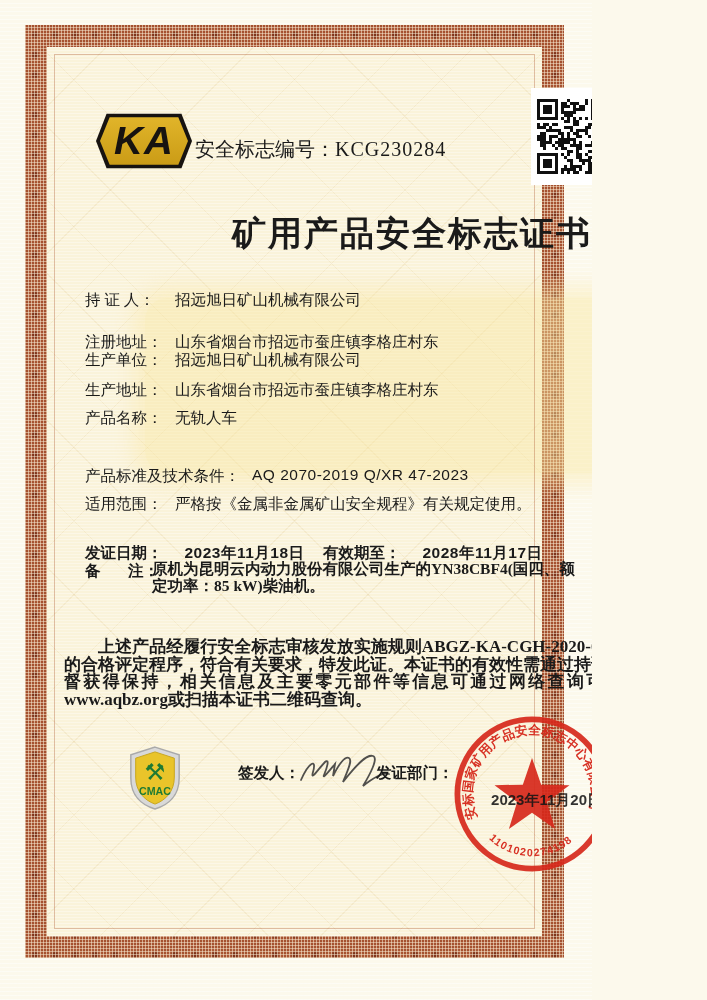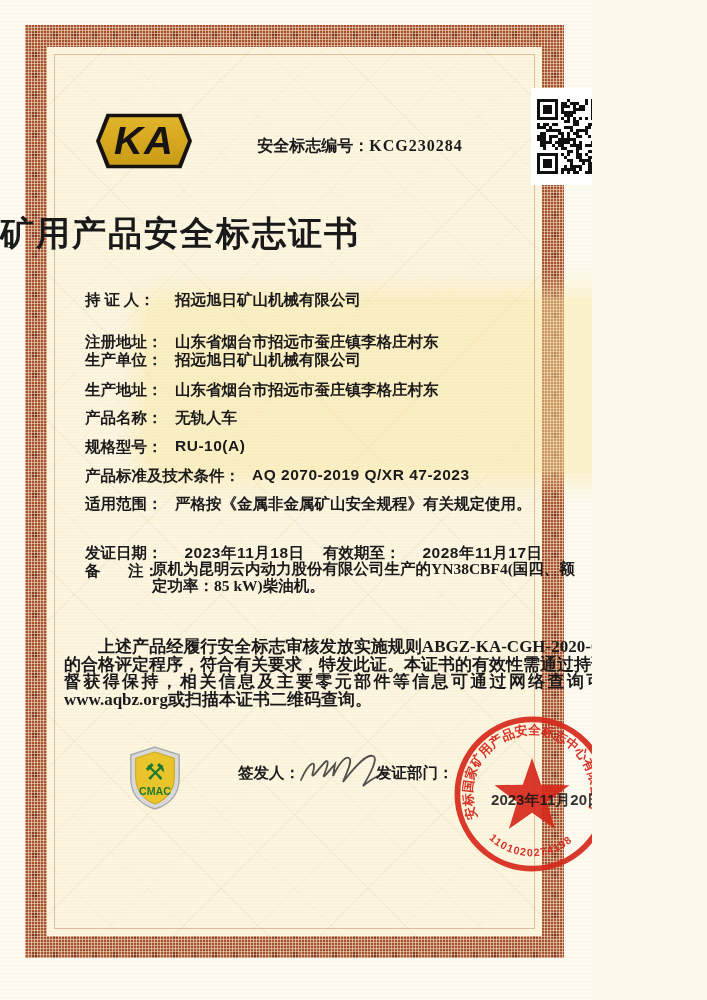--- a/index.html
+++ b/index.html
@@ -27,28 +27,28 @@
   .wm-panel{position:absolute;left:145px;top:298px;width:500px;height:175px;border-radius:22px;
             background:rgba(249,231,160,.45);box-shadow:0 0 20px 12px rgba(249,231,160,.4);pointer-events:none;}
   
   .ka-logo{position:absolute;left:96px;top:110px;width:96px;height:62px;background:#171310;
            clip-path:polygon(0% 50%, 11% 6%, 89% 6%, 100% 50%, 89% 94%, 11% 94%);}
   .ka-logo-inner{position:absolute;inset:4px;background:linear-gradient(#E2B62B,#C99A15);
            clip-path:polygon(0% 50%, 11% 6%, 89% 6%, 100% 50%, 89% 94%, 11% 94%);
            display:flex;align-items:center;justify-content:center;}
   .ka-logo-inner span{font-family:"Liberation Sans",sans-serif;font-weight:900;font-style:italic;
            font-size:40px;color:#171310;letter-spacing:1px;transform:scaleY(.95);}
-  .cert-no{position:absolute;left:195px;top:136px;width:330px;text-align:center;font-size:16px;font-weight:bold;}
+  .cert-no{position:absolute;left:195px;top:136px;width:330px;text-align:left;font-size:20px;}
   .cert-no .num{letter-spacing:1px;}
   .qr-box{position:absolute;left:531px;top:88px;width:87px;height:97px;background:#FFFFFF;
           display:flex;align-items:center;justify-content:center;}
-  .doc-title{position:absolute;left:0;right:0;top:211px;text-align:left;font-size:34px;
+  .doc-title{position:absolute;left:0;right:0;top:211px;text-align:right;font-size:34px;
           font-weight:900;letter-spacing:2px;}
   
-  .row{position:absolute;left:85px;display:flex;font-size:15.5px;font-weight:bold;white-space:nowrap;}
+  .row{position:absolute;left:85px;display:flex;font-size:15.5px;font-weight:normal;white-space:nowrap;}
   .row .label{min-width:82px;}
   .row .value{margin-left:8px;}
   .row.wide .label{min-width:0;}
   .row.wide .value{margin-left:12px;}
   .latin{font-family:"Liberation Sans",sans-serif;letter-spacing:.5px;}
   .r0{top:290px}.r1{top:332px}.r2{top:350px}.r3{top:380px}
   .r4{top:408px}.r5{top:437px}.r6{top:466px}.r7{top:494px}
   .dates{position:absolute;top:527px;left:85px;display:flex;font-size:15.5px;font-weight:bold;white-space:nowrap;margin-top:16px;}
   .dates .g2{position:absolute;left:238px;display:flex;}
   .dates .value{margin-left:22px;}
@@ -335,24 +335,20 @@
     <span class="value">招远旭日矿山机械有限公司</span>
   </div>
   <div class="row r3">
     <span class="label">生产地址：</span>
     <span class="value">山东省烟台市招远市蚕庄镇李格庄村东</span>
   </div>
   <div class="row r4">
     <span class="label">产品名称：</span>
     <span class="value">无轨人车</span>
   </div>
-  <div class="row r5">
-    <span class="label">规格型号：</span>
-    <span class="value latin">RU-10(A)</span>
-  </div>
   <div class="row r6 wide">
     <span class="label">产品标准及技术条件：</span>
     <span class="value latin">AQ 2070-2019 Q/XR 47-2023</span>
   </div>
   <div class="row r7">
     <span class="label">适用范围：</span>
     <span class="value">严格按《金属非金属矿山安全规程》有关规定使用。</span>
   </div>
 
   <div class="dates">

